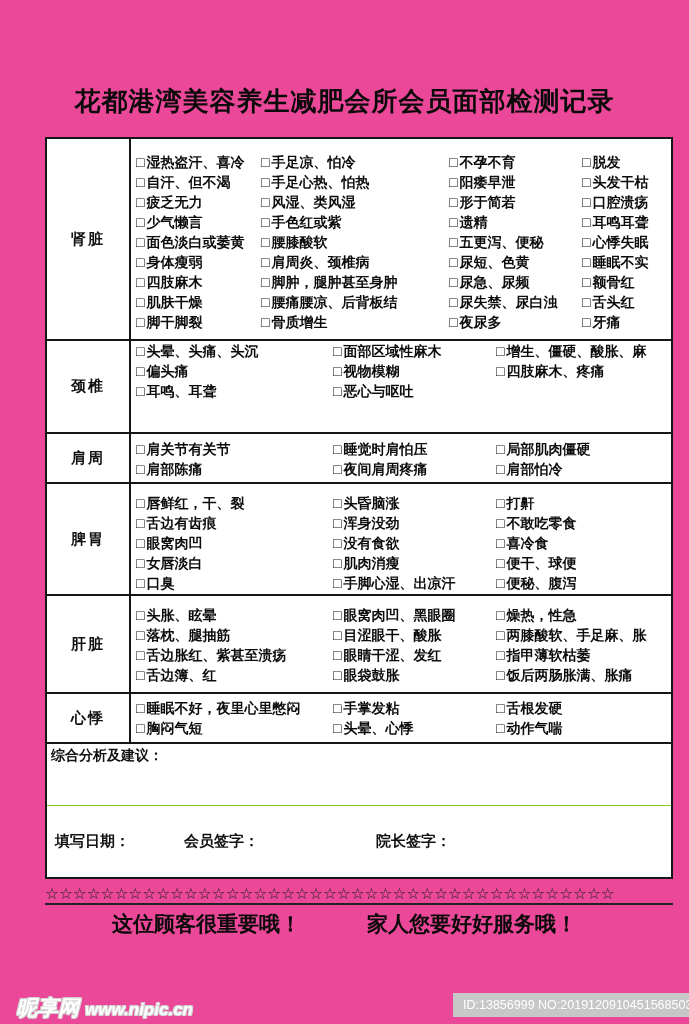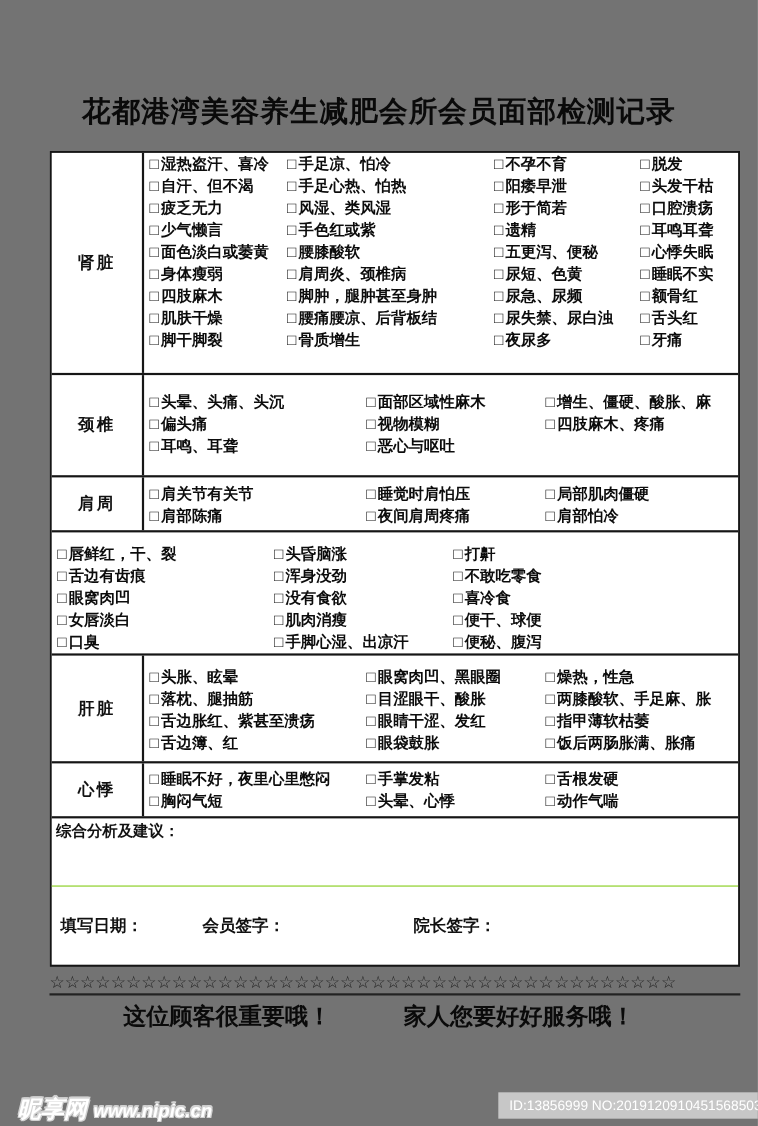--- a/index.html
+++ b/index.html
@@ -1,30 +1,30 @@
 <!DOCTYPE html>
 <html><head>
 <meta charset="utf-8">
 <style>
   html,body{margin:0;padding:0;}
   body{width:689px;height:1024px;background:#ffffff;font-family:"Liberation Sans","DejaVu Sans",sans-serif;}
-  .page{position:relative;width:689px;height:1024px;background:#737373;overflow:hidden;color:#111;text-decoration:underline;}
+  .page{position:relative;width:689px;height:1024px;background:#ec4899;overflow:hidden;color:#111;text-decoration:underline;}
 
   .title{position:absolute;top:84px;left:0;width:100%;text-align:center;margin:0;
          font-size:26px;font-weight:bold;letter-spacing:1px;color:#0a0a0a;}
 
   .main-table{position:absolute;top:137px;left:45px;width:628px;border:2px solid #161616;box-sizing:border-box;background:#fff;}
   .section-row{display:flex;box-sizing:border-box;}
   .section-row + .section-row{border-top:2px solid #161616;}
   .sec-0{height:200px}.sec-1{height:93px}.sec-2{height:50px}.sec-3{height:112px}.sec-4{height:98px}.sec-5{height:50px}
   .label-cell{width:84px;border-right:2px solid #161616;display:flex;align-items:center;justify-content:center;
               font-size:15px;font-weight:bold;box-sizing:border-box;letter-spacing:2px;}
   .content-cell{flex:1;display:flex;padding-left:5px;box-sizing:border-box;}
-  .sec-0 .content-cell{}
-  .sec-1 .content-cell{padding-top:14px}
+  .sec-0 .content-cell{padding-top:13px}
+  .sec-1 .content-cell{}
   .sec-2 .content-cell{padding-top:5px}
   .sec-3 .content-cell{padding-top:9px}
   .sec-4 .content-cell{padding-top:9px}
   .sec-5 .content-cell{padding-top:4px}
   .col{box-sizing:border-box;}
   .cols-4 .col-0{width:125px}.cols-4 .col-1{width:188px}.cols-4 .col-2{width:133px}.cols-4 .col-3{flex:1}
   .cols-3 .col-0{width:197px}.cols-3 .col-1{width:163px}.cols-3 .col-2{flex:1}
   .item{font-size:14px;font-weight:bold;line-height:20px;white-space:nowrap;color:#0c0c0c;}
   .cb{margin-right:2px;font-weight:normal;}
 
@@ -136,20 +136,21 @@
               <div class="item"><span class="cb">□</span><span>睡觉时肩怕压</span></div>
               <div class="item"><span class="cb">□</span><span>夜间肩周疼痛</span></div>
             </div>
             <div class="col col-2">
               <div class="item"><span class="cb">□</span><span>局部肌肉僵硬</span></div>
               <div class="item"><span class="cb">□</span><span>肩部怕冷</span></div>
             </div>
           </div>
         </div>
         <div class="section-row sec-3">
+          <div class="label-cell">脾胃</div>
           <div class="content-cell cols-3">
             <div class="col col-0">
               <div class="item"><span class="cb">□</span><span>唇鲜红，干、裂</span></div>
               <div class="item"><span class="cb">□</span><span>舌边有齿痕</span></div>
               <div class="item"><span class="cb">□</span><span>眼窝肉凹</span></div>
               <div class="item"><span class="cb">□</span><span>女唇淡白</span></div>
               <div class="item"><span class="cb">□</span><span>口臭</span></div>
             </div>
             <div class="col col-1">
               <div class="item"><span class="cb">□</span><span>头昏脑涨</span></div>

